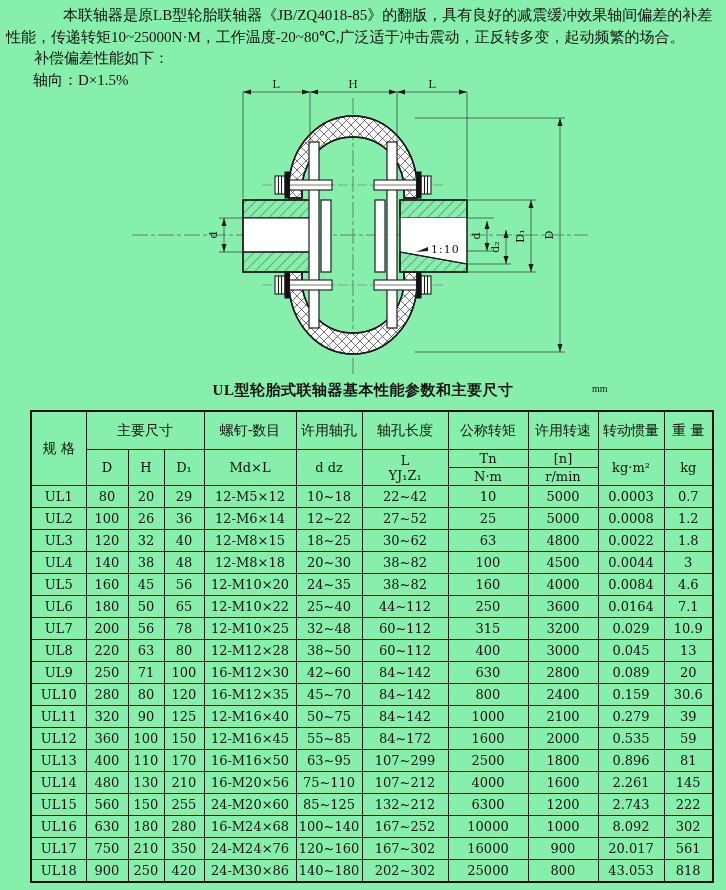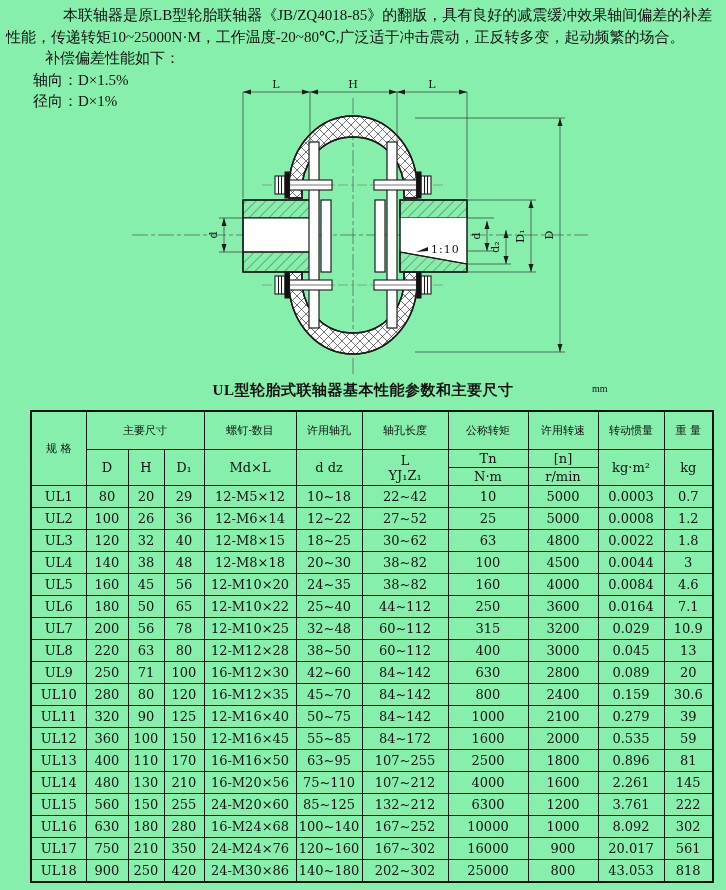--- a/index.html
+++ b/index.html
@@ -2,54 +2,53 @@
 <html><head>
 <meta charset="utf-8">
 <style>
   html,body{margin:0;padding:0;background:#fff;}
   .page{position:relative;width:726px;height:890px;background:#86efac;
         font-family:"Liberation Serif","DejaVu Serif",serif;color:#111;overflow:hidden;}
 
   
   .intro{position:absolute;top:5px;left:6px;width:714px;font-size:15px;line-height:21.5px;}
   .intro .para{margin:0;text-indent:57px;}
-  .comp-head{margin-left:39px;}
+  .comp-head{margin-left:28px;}
   .comp-item{margin-left:27px;}
 
   
   .drawing{position:absolute;top:80px;left:0;}
   .drawing text{font-family:"DejaVu Serif","Liberation Serif",serif;font-size:11px;fill:#111;}
 
   
   .tbl-title{position:absolute;top:381px;left:0;width:726px;text-align:center;
              font-size:15px;font-weight:bold;letter-spacing:.5px;font-family:Liberation Serif, serif;}
   .tbl-unit{position:absolute;top:383px;left:592px;font-size:10px;font-weight:normal;}
 
   
   table.spec{position:absolute;top:410px;left:30px;width:682px;border-collapse:collapse;
              table-layout:fixed;font-size:13px;border:2px solid #111;}
   table.spec th,table.spec td{border:1px solid #1a1a1a;font-weight:normal;text-align:center;
              padding:0;overflow:hidden;white-space:nowrap;
              font-family:"DejaVu Serif","Liberation Serif",serif;}
-  tr.h1 th{height:37px;font-size:11px;text-align:center;}
+  tr.h1 th{height:37px;font-size:14px;text-align:center;}
   tr.h2 th{height:17px;}
   tr.h3 th{height:17px;}
   table.spec tbody td{height:21px;}
   .two-line div{line-height:15px;}
 </style>
 </head>
 <body>
 
 <div class="page">
 
   <div class="intro">
     <p class="para">本联轴器是原LB型轮胎联轴器《JB/ZQ4018-85》的翻版，具有良好的减震缓冲效果轴间偏差的补差性能，传递转矩10~25000N·M，工作温度-20~80℃,广泛适于冲击震动，正反转多变，起动频繁的场合。</p>
     <div class="comp-head">补偿偏差性能如下：</div>
     <div class="comp-item">轴向：D×1.5%</div>
-    <div class="comp-item">径向：D×1%</div>
   </div>
 
   <div class="drawing">
     <svg width="726" height="305" viewBox="0 0 726 305">
       <defs>
         <pattern id="hatch" width="7" height="7" patternUnits="userSpaceOnUse" patternTransform="rotate(45)">
           <line x1="0" y1="0" x2="0" y2="7" stroke="#3a3a3a" stroke-width="0.8"></line>
         </pattern>
         <pattern id="xhatch" width="9" height="9" patternUnits="userSpaceOnUse">
           <path d="M0,9 L9,0 M0,0 L9,9" stroke="#3a3a3a" stroke-width="0.7"></path>
@@ -369,21 +368,21 @@
       <td>0.535</td>
       <td>59</td>
     </tr>
         <tr>
       <td>UL13</td>
       <td>400</td>
       <td>110</td>
       <td>170</td>
       <td>16-M16×50</td>
       <td>63~95</td>
-      <td>107~255</td>
+      <td>107~299</td>
       <td>2500</td>
       <td>1800</td>
       <td>0.896</td>
       <td>81</td>
     </tr>
         <tr>
       <td>UL14</td>
       <td>480</td>
       <td>130</td>
       <td>210</td>
@@ -398,21 +397,21 @@
         <tr>
       <td>UL15</td>
       <td>560</td>
       <td>150</td>
       <td>255</td>
       <td>24-M20×60</td>
       <td>85~125</td>
       <td>132~212</td>
       <td>6300</td>
       <td>1200</td>
-      <td>3.761</td>
+      <td>2.743</td>
       <td>222</td>
     </tr>
         <tr>
       <td>UL16</td>
       <td>630</td>
       <td>180</td>
       <td>280</td>
       <td>16-M24×68</td>
       <td>100~140</td>
       <td>167~252</td>

